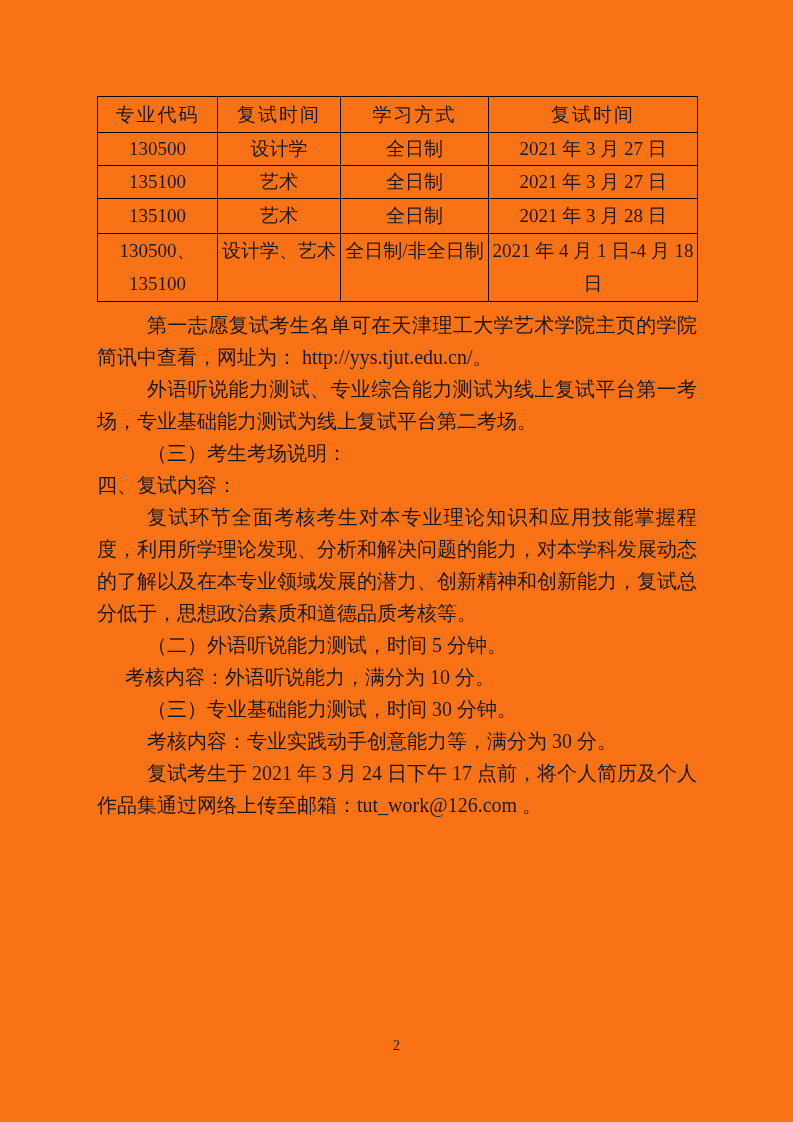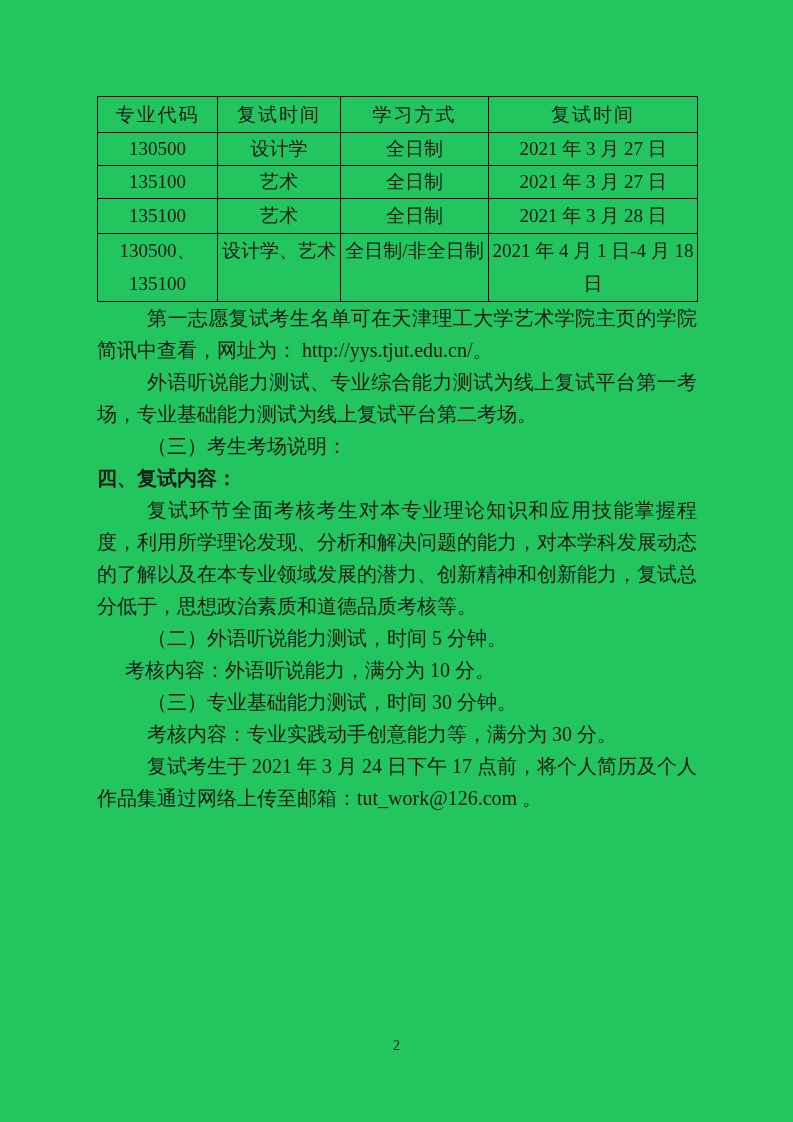--- a/index.html
+++ b/index.html
@@ -12,21 +12,21 @@
     width: 793px;
     height: 1122px;
     position: relative;
     font-family: "Liberation Serif", "DejaVu Serif", serif;
     color: #1a1a1a;
     overflow: hidden;
   }
   .page {
     position: absolute;
     inset: 0;
-    background: #22c55e;
+    background: #f97316;
   }
   .content {
     position: absolute;
     left: 97px;
     top: 96px;
     width: 600px;
   }
   
   table.schedule {
     border-collapse: collapse;
@@ -49,32 +49,32 @@
     line-height: 32px;
   }
   table.schedule th { letter-spacing: 2px; }
   tr.r-head { height: 36px; }
   tr.r1 { height: 32px; }
   tr.r2 { height: 33px; }
   tr.r3 { height: 35px; }
   tr.r4 { height: 68px; }
   tr.r4 td { vertical-align: top; line-height: 33px; }
   
-  .paras { }
+  .paras { margin-top: 7px; }
   .para {
     margin: 0;
     font-size: 20px;
     line-height: 32px;
     text-align: justify;
     text-indent: 2.5em;
   }
   .para.indent-sm { text-indent: 1.4em; }
   .para.heading {
     text-indent: 0;
-    font-weight: bold;
+    font-weight: normal;
     text-align: left;
   }
   
   .footer {
     position: absolute;
     top: 1038px;
     left: 0;
     width: 793px;
     text-align: center;
     font-size: 14px;

